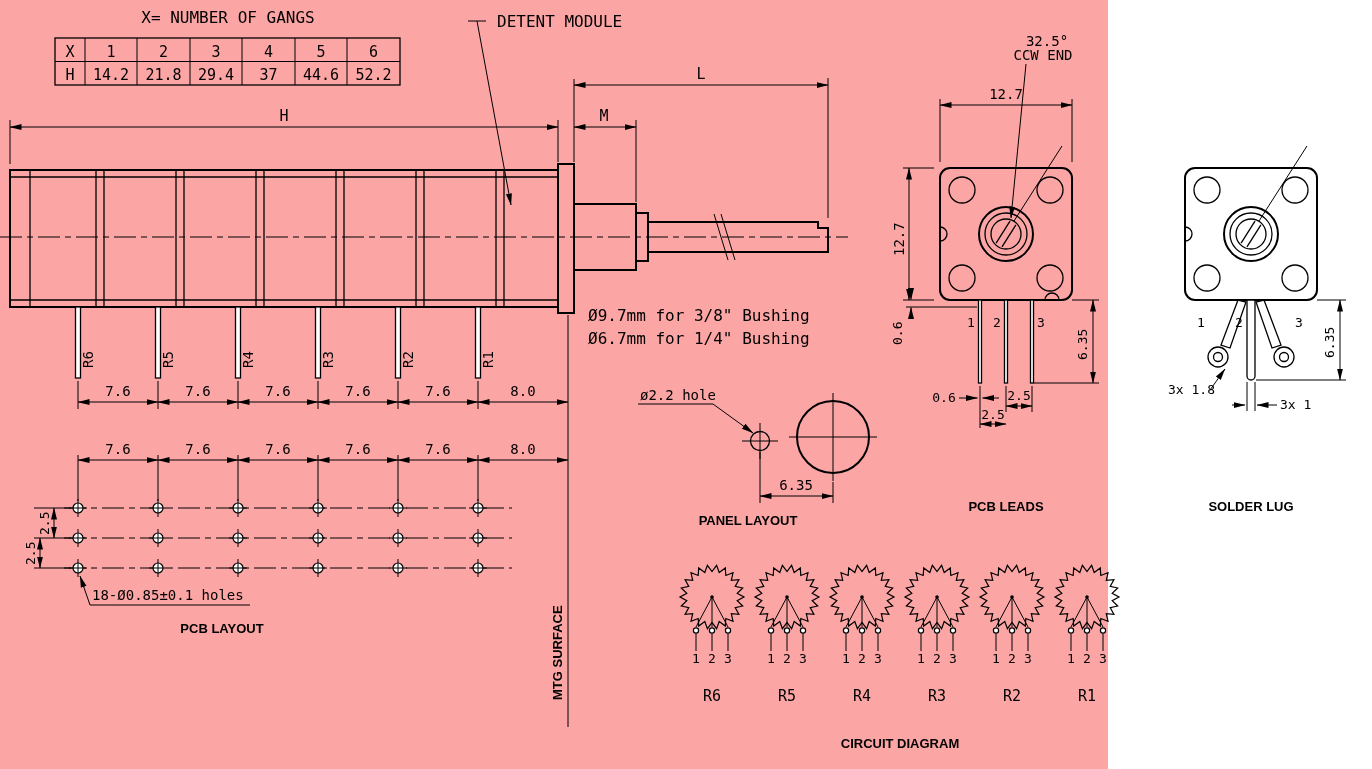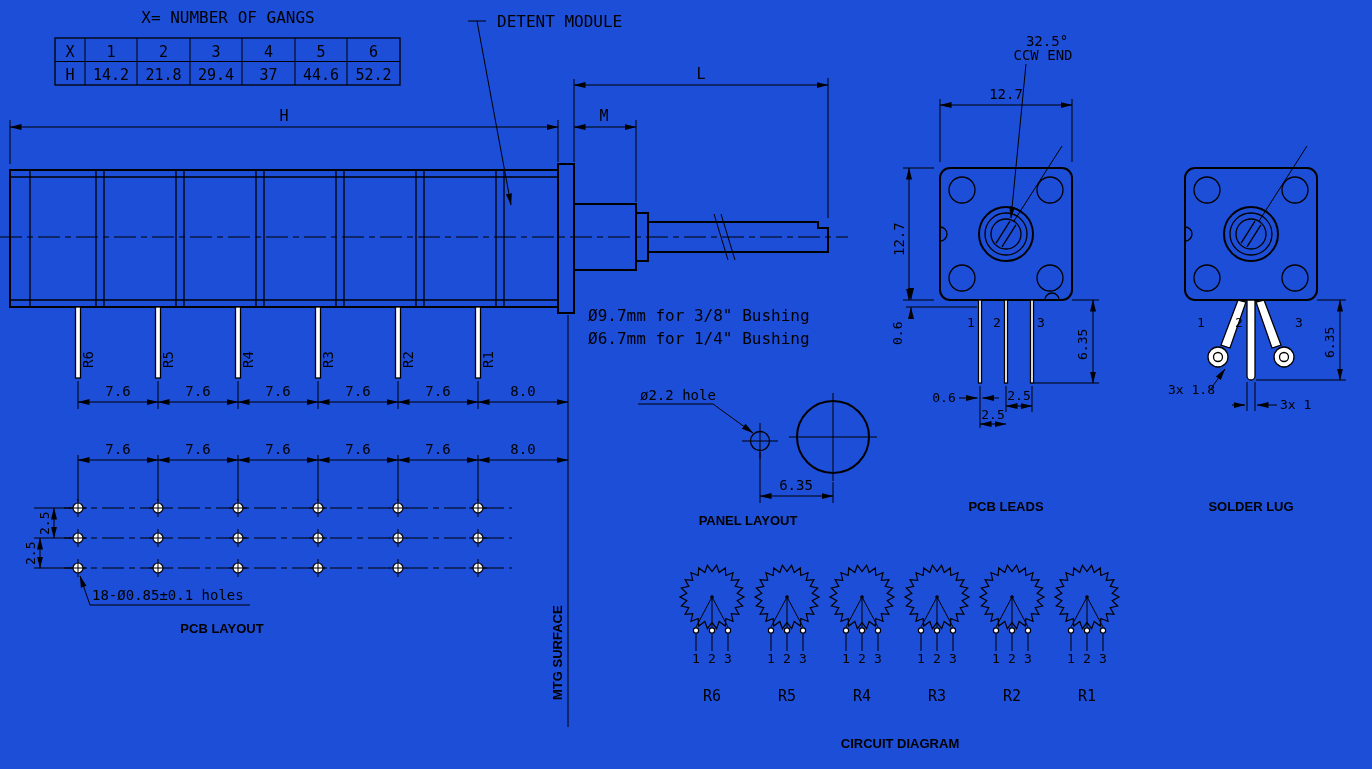--- a/index.html
+++ b/index.html
@@ -1,16 +1,16 @@
 <!DOCTYPE html>
 <html><head>
 <meta charset="utf-8">
 <style>
   html,body{margin:0;padding:0;background:#fff}
-  .wrap{width:1372px;height:769px;position:relative;background:#1d4ed8}
+  .wrap{width:1108px;height:769px;position:relative;background:#fca5a5}
   svg{display:block}
   .o  {fill:none;stroke:#000;stroke-width:2}
   .o2 {fill:none;stroke:#000;stroke-width:1.3}
   .of {fill:#fff;stroke:#000;stroke-width:1.3}
   .t  {fill:none;stroke:#000;stroke-width:1}
   .dim{fill:none;stroke:#000;stroke-width:1}
   .cl {fill:none;stroke:#000;stroke-width:1;stroke-dasharray:22 5 6 5}
   .hole{fill:#fff;stroke:#000;stroke-width:1.2}
   .zz {fill:none;stroke:#000;stroke-width:1.2}
   .term{fill:#fff;stroke:#000;stroke-width:1.2}

